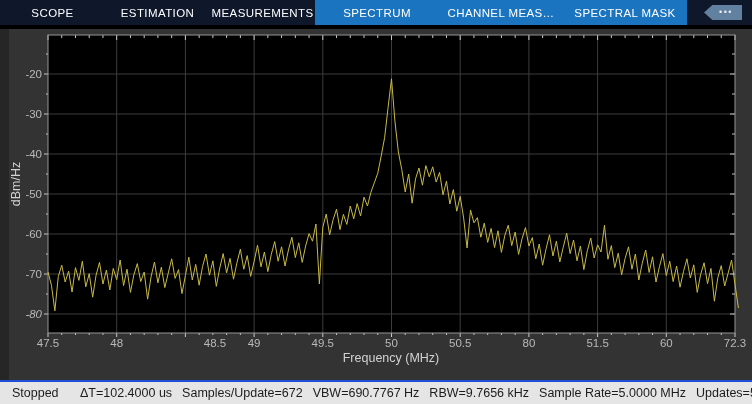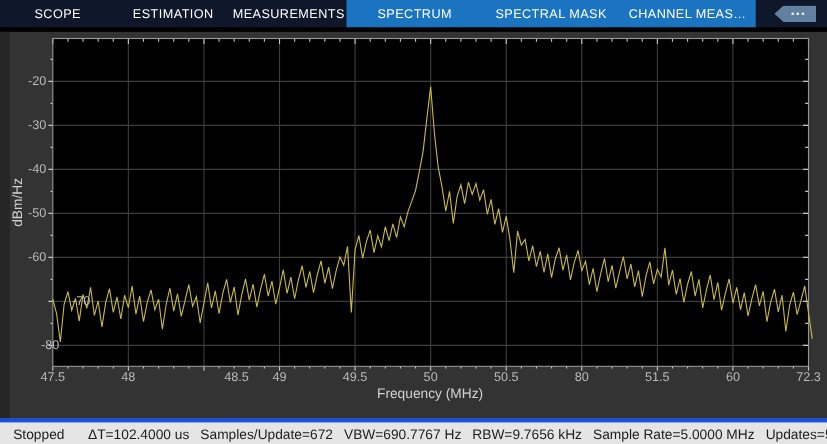--- a/index.html
+++ b/index.html
@@ -34,40 +34,40 @@
 
   .tick-label{position:absolute;color:#b9b9b9;font-size:11.5px;white-space:nowrap;}
   .tick-label.x{transform:translate(-50%,0);}
   .tick-label.y{transform:translate(-100%,-50%);}
   .axis-title{position:absolute;color:#d2d2d2;font-size:12.5px;white-space:nowrap;}
   .axis-title.x{transform:translate(-50%,0);}
   .axis-title.y{transform:translate(-50%,-50%) rotate(-90deg);}
 
   
   .statusbar{position:absolute;left:0;top:380px;width:752px;height:24px;
-       background:#e5e5e5;border-top:4px solid #1d4ed8;box-sizing:border-box;
+       background:#e5e5e5;border-top:2px solid #1d4ed8;box-sizing:border-box;
        color:#1c1c1c;font-size:12.5px;white-space:nowrap;overflow:hidden;}
   .status-state{position:absolute;left:12px;top:4px;}
   .status-metrics{position:absolute;left:80px;top:4px;display:flex;gap:10px;}
 </style>
 </head>
 <body>
 
 <div id="app">
 
   <div class="toolbar" style="background: #0f172a;">
     <div class="tabgroup standard">
       <div class="tab">SCOPE</div>
       <div class="tab">ESTIMATION</div>
       <div class="tab">MEASUREMENTS</div>
     </div>
     <div class="tabgroup contextual" style="background: rgb(27, 116, 192);">
       <div class="tab">SPECTRUM</div>
+      <div class="tab">CHANNEL MEAS…</div>
       <div class="tab">SPECTRAL MASK</div>
-      <div class="tab">CHANNEL MEAS…</div>
     </div>
     <div class="toolbar-end">
       <div class="overflow-btn">
         <span>•••</span>
       </div>
     </div>
   </div>
   <div class="top-sep"></div>
 
   <div class="panel"></div>
@@ -239,22 +239,22 @@
       <span class="tick-label x" style="left: 460.2px; top: 337px;">50.5</span>
       <span class="tick-label x" style="left: 528.9px; top: 337px;">80</span>
       <span class="tick-label x" style="left: 597.6px; top: 337px;">51.5</span>
       <span class="tick-label x" style="left: 666.3px; top: 337px;">60</span>
       <span class="tick-label x" style="left: 735px; top: 337px;">72.3</span>
       <span class="tick-label y" style="left: 42px; top: 74px;">-20</span>
       <span class="tick-label y" style="left: 42px; top: 114px;">-30</span>
       <span class="tick-label y" style="left: 42px; top: 154px;">-40</span>
       <span class="tick-label y" style="left: 42px; top: 194px;">-50</span>
       <span class="tick-label y" style="left: 42px; top: 234px;">-60</span>
-      <span class="tick-label y" style="left: 42px; top: 274px; margin-left: 40px;">-70</span>
-      <span class="tick-label y" style="left: 54px; top: 314px;">-80</span>
+      <span class="tick-label y" style="left: 42px; top: 274px;">-70</span>
+      <span class="tick-label y" style="left: 42px; top: 314px; font-style: italic;">-80</span>
     </div>
 
   <div class="axis-title x" style="left:391px;top:351px;">Frequency (MHz)</div>
   <div class="axis-title y" style="left:16px;top:184px;">dBm/Hz</div>
 
   <div class="statusbar">
     <span class="status-state">Stopped</span>
     <span class="status-metrics">
       <span>ΔT=102.4000 us</span>
       <span>Samples/Update=672</span>

